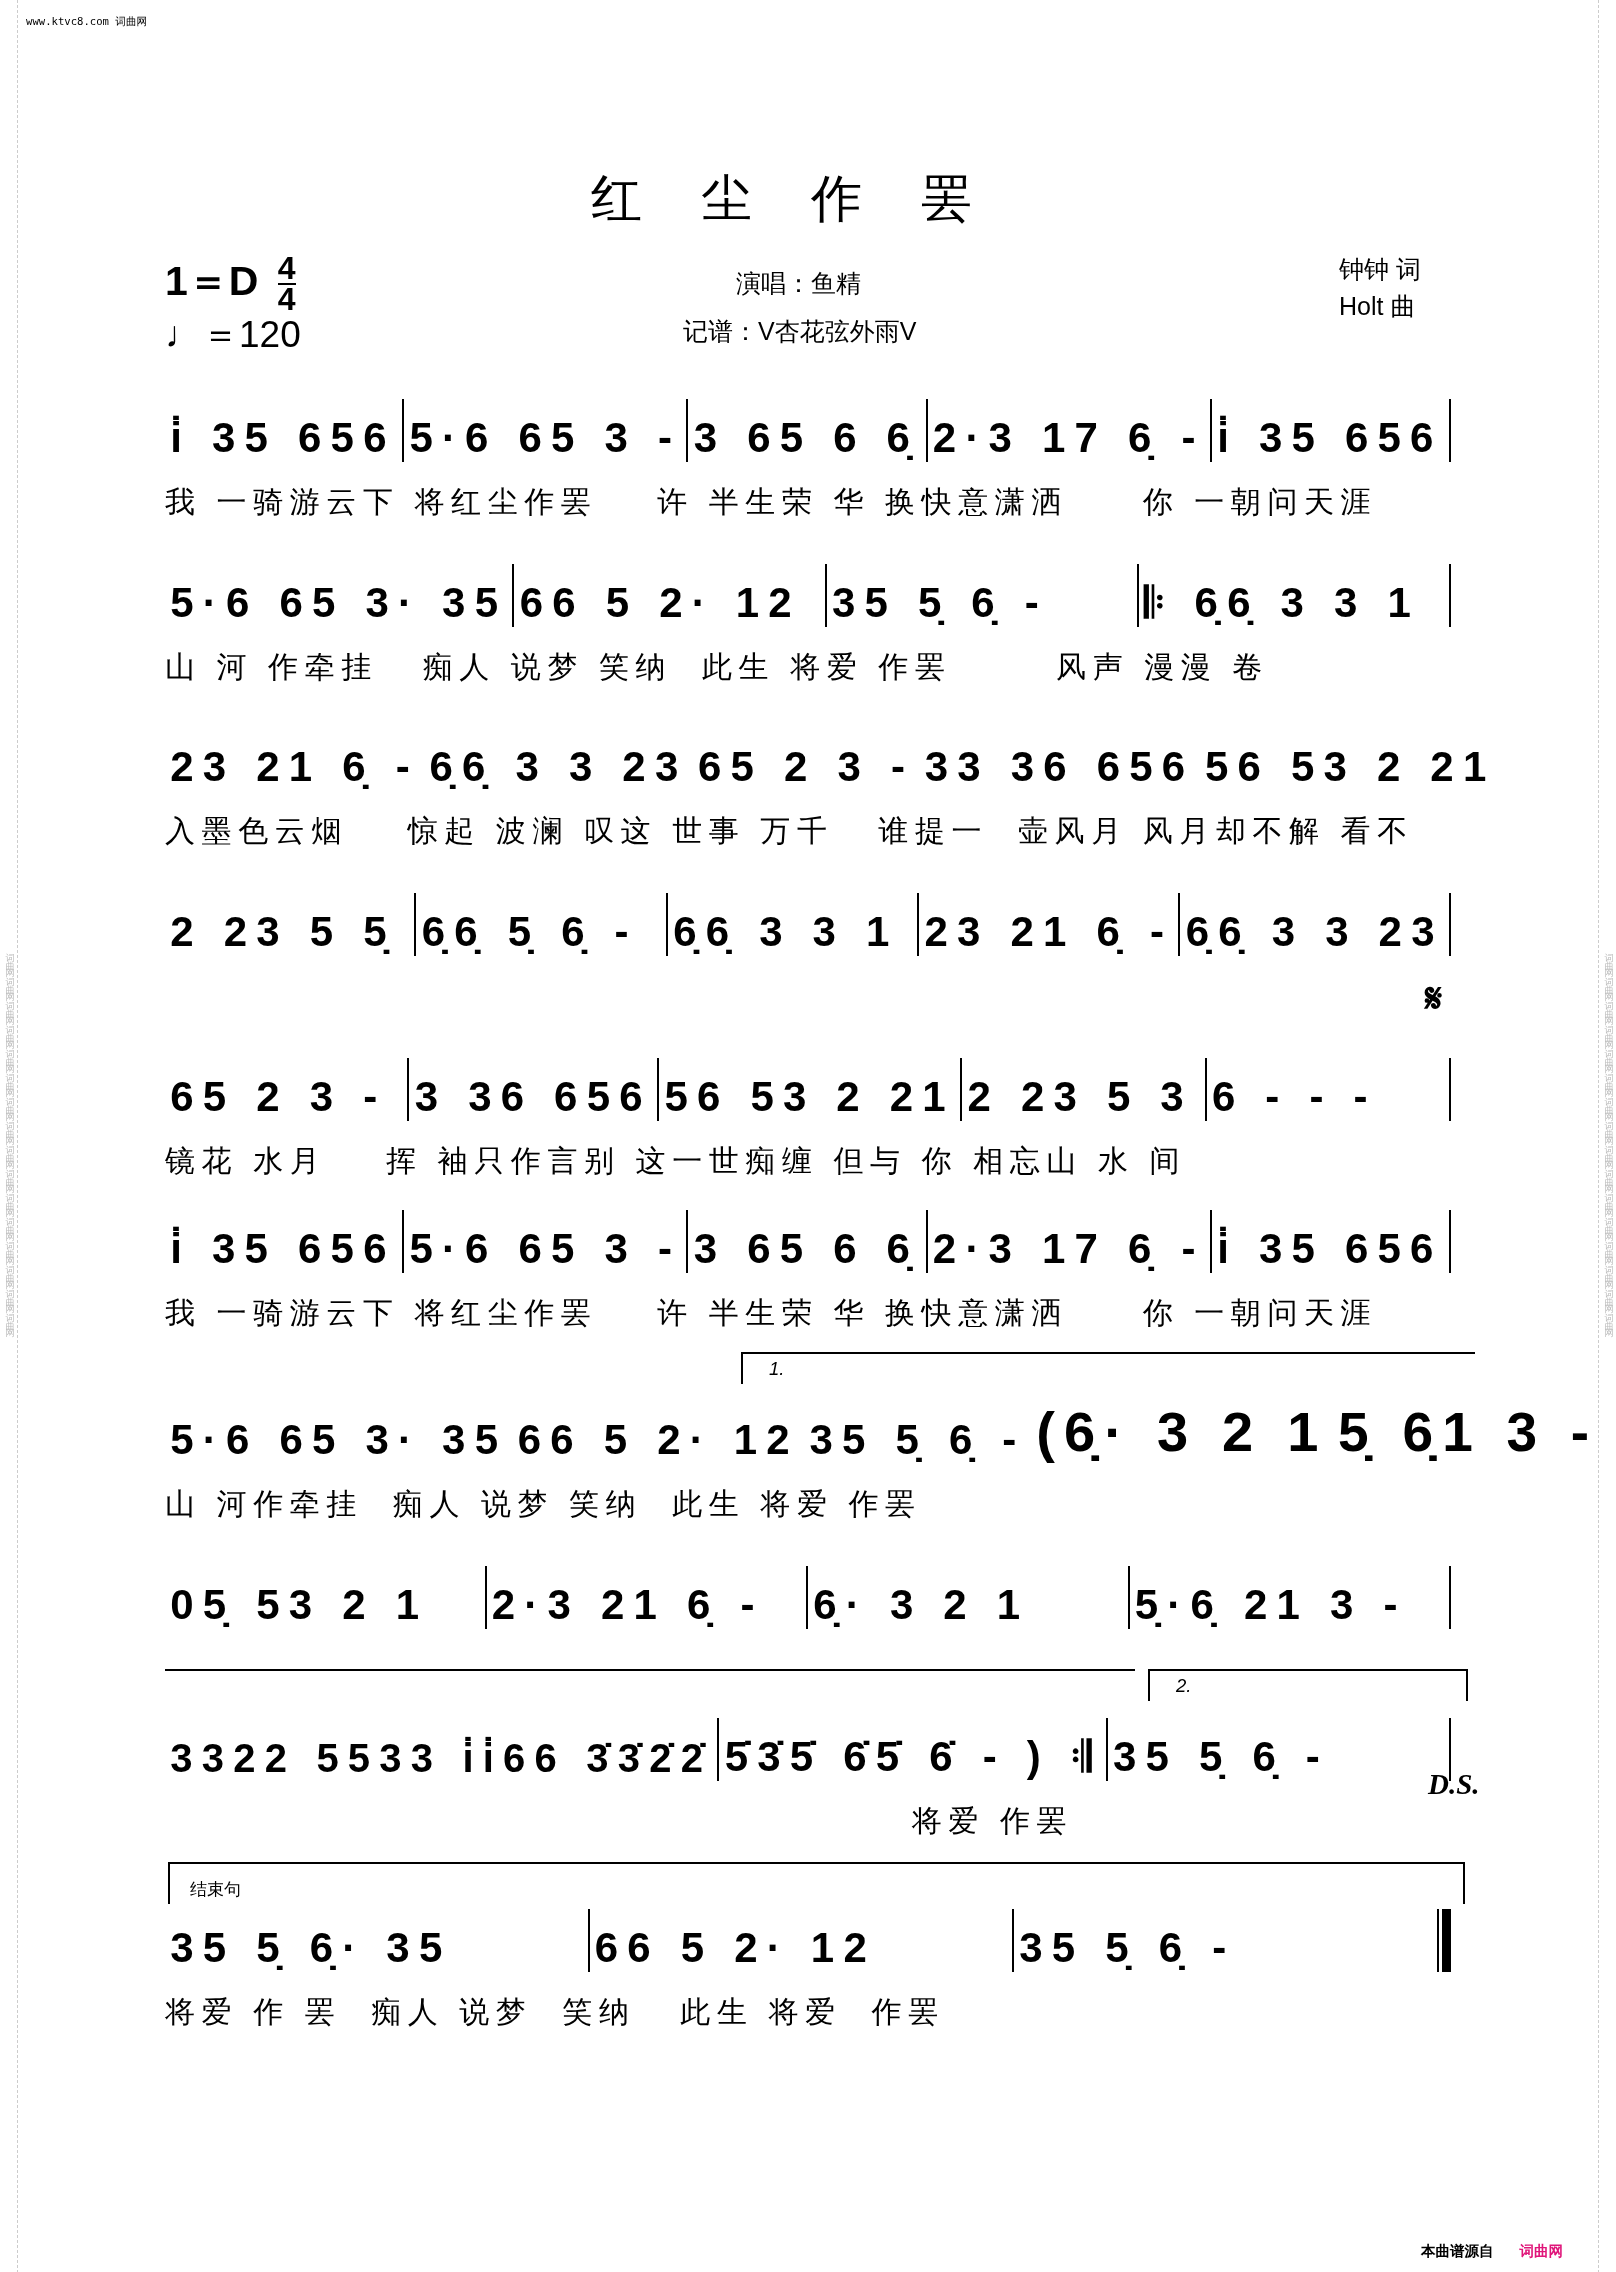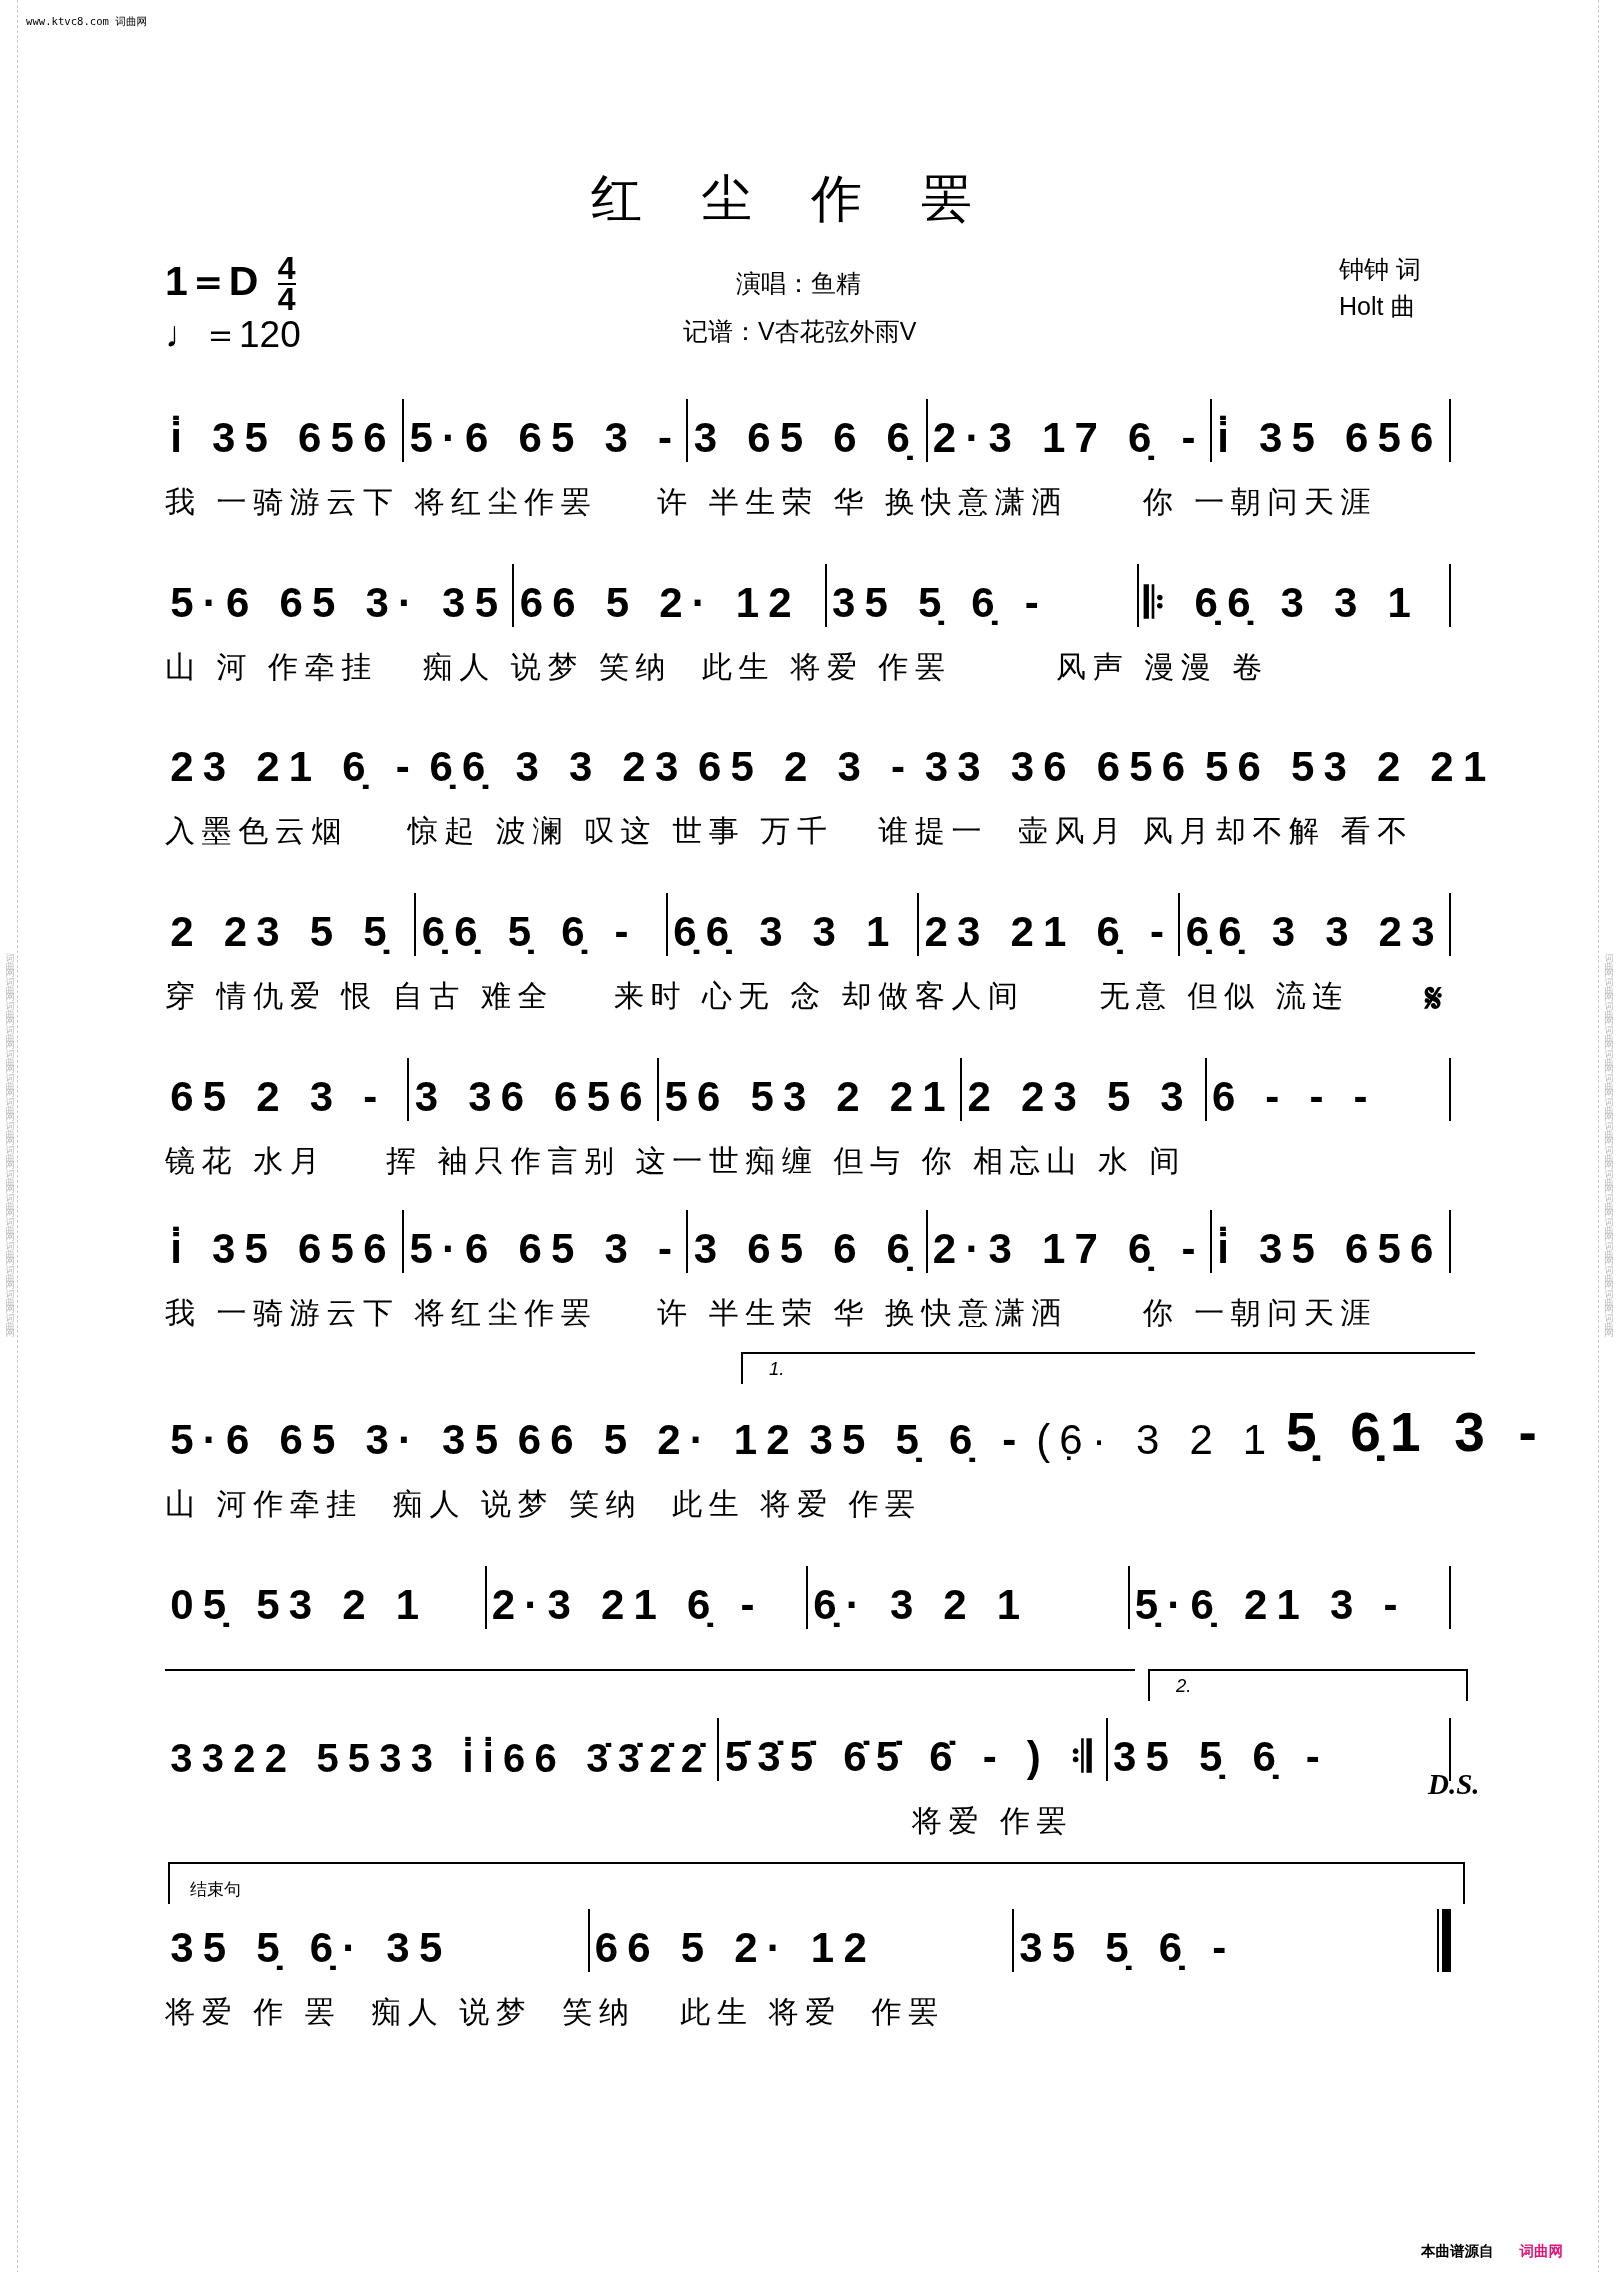--- a/index.html
+++ b/index.html
@@ -102,21 +102,20 @@
         <div class="bar"></div>
         <div class="measure" style="font-size: 42px; font-weight: bold; letter-spacing: 9.2px; white-space: pre;">6̣6̣ 5̣ 6̣ -</div>
         <div class="bar"></div>
         <div class="measure" style="font-size: 42px; font-weight: bold; letter-spacing: 9.2px; white-space: pre;">6̣6̣ 3 3 1</div>
         <div class="bar"></div>
         <div class="measure" style="font-size: 42px; font-weight: bold; letter-spacing: 9.2px; white-space: pre;">23 21 6̣ -</div>
         <div class="bar"></div>
         <div class="measure" style="font-size: 42px; font-weight: bold; letter-spacing: 9.2px; white-space: pre;">6̣6̣ 3 3 23</div>
         <div class="bar"></div>
       </div>
-      <div class="lyrics">穿 情仇爱 恨 自古 难全    来时 心无 念 却做客人间     无意 但似 流连</div>
     </div>
     <div class="row" style="top: 1042px;">
       <div class="notes">
         <div class="measure" style="font-size: 42px; font-weight: bold; letter-spacing: 9.2px; white-space: pre;">65 2 3 -</div>
         <div class="bar"></div>
         <div class="measure" style="font-size: 42px; font-weight: bold; letter-spacing: 9.2px; white-space: pre;">3 36 656</div>
         <div class="bar"></div>
         <div class="measure" style="font-size: 42px; font-weight: bold; letter-spacing: 9.2px; white-space: pre;">56 53 2 21</div>
         <div class="bar"></div>
         <div class="measure" style="font-size: 42px; font-weight: bold; letter-spacing: 9.2px; white-space: pre;">2 23 5 3</div>
@@ -142,21 +141,21 @@
       <div class="lyrics">我 一骑游云下 将红尘作罢    许 半生荣 华 换快意潇洒     你 一朝问天涯</div>
     </div>
     <div class="row" style="top: 1385px;">
       <div class="notes">
         <div class="measure" style="font-size: 42px; font-weight: bold; letter-spacing: 9.2px; white-space: pre;">5·6 65 3· 35</div>
         <div class="bar"></div>
         <div class="measure" style="font-size: 42px; font-weight: bold; letter-spacing: 9.2px; white-space: pre;">66 5 2· 12</div>
         <div class="bar"></div>
         <div class="measure" style="font-size: 42px; font-weight: bold; letter-spacing: 9.2px; white-space: pre;">35 5̣ 6̣ -</div>
         <div class="bar"></div>
-        <div class="measure" style="font-size: 42px; font-weight: normal; letter-spacing: 9.2px; white-space: pre;">(6̣· 3 2 1</div>
+        <div class="measure" style="font-size: 56px; font-weight: bold; letter-spacing: 9.2px; white-space: pre;">(6̣· 3 2 1</div>
         <div class="bar"></div>
         <div class="measure" style="font-size: 55px; font-weight: bold; letter-spacing: 9.2px; white-space: pre;">5̣ 6̣1 3 -</div>
         <div class="bar"></div>
       </div>
       <div class="lyrics">山 河作牵挂  痴人 说梦 笑纳  此生 将爱 作罢</div>
     </div>
     <div class="row" style="top: 1550px;">
       <div class="notes">
         <div class="measure" style="font-size: 42px; font-weight: bold; letter-spacing: 9.2px; white-space: pre;">05̣ 53 2 1</div>
         <div class="bar"></div>

